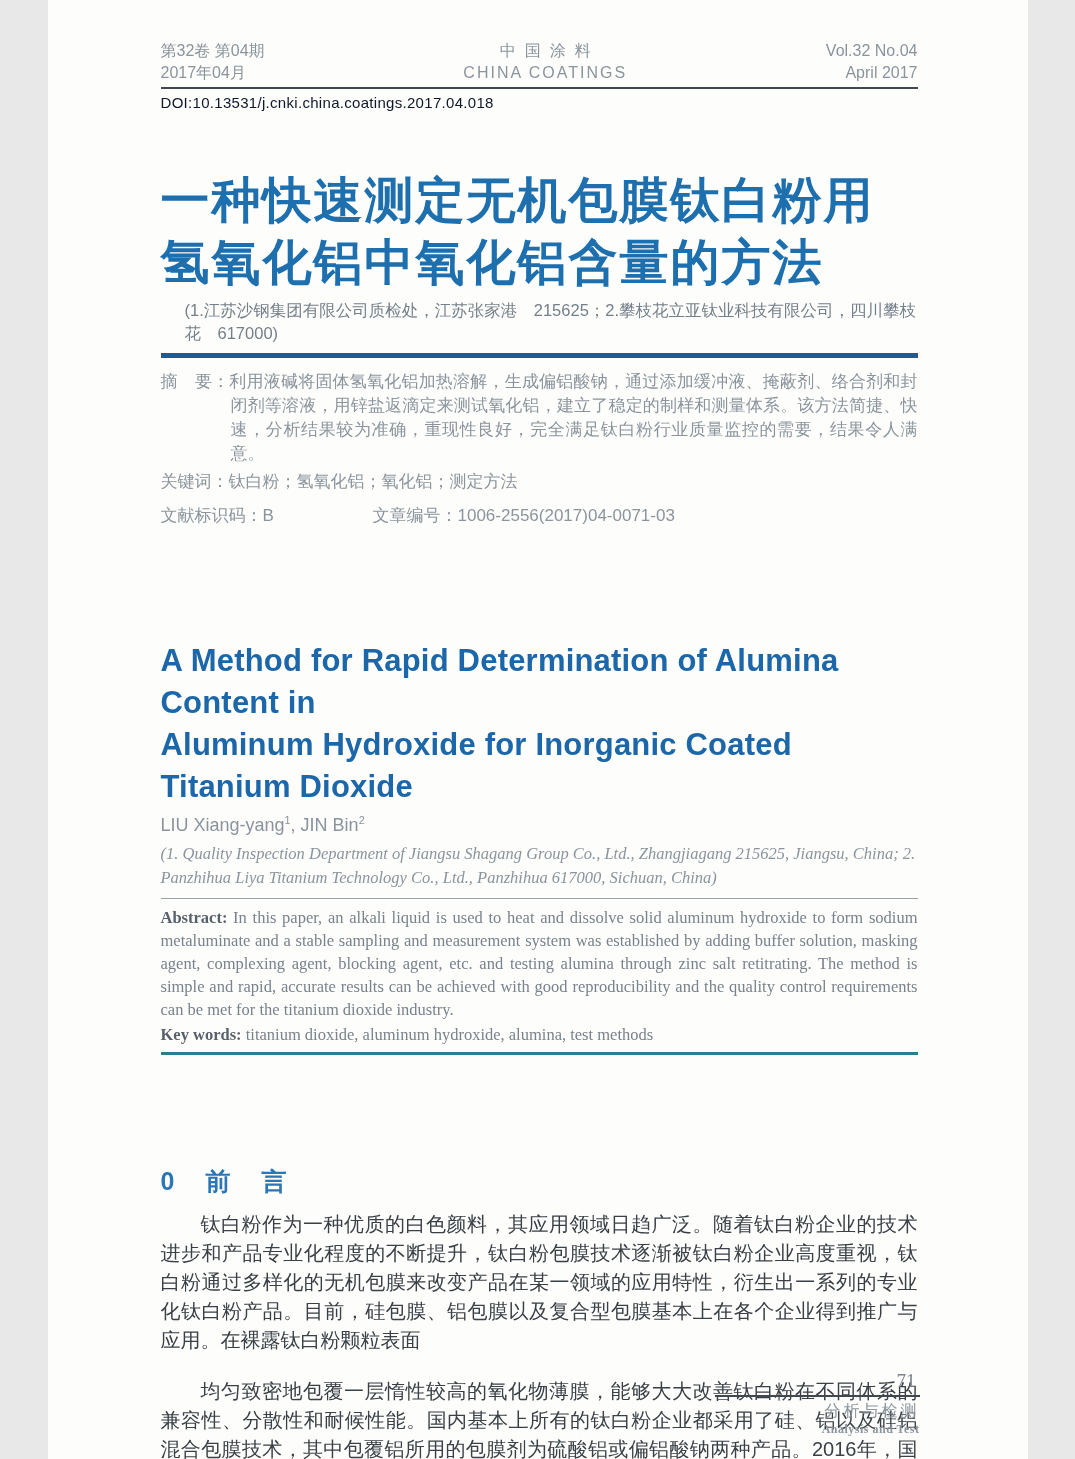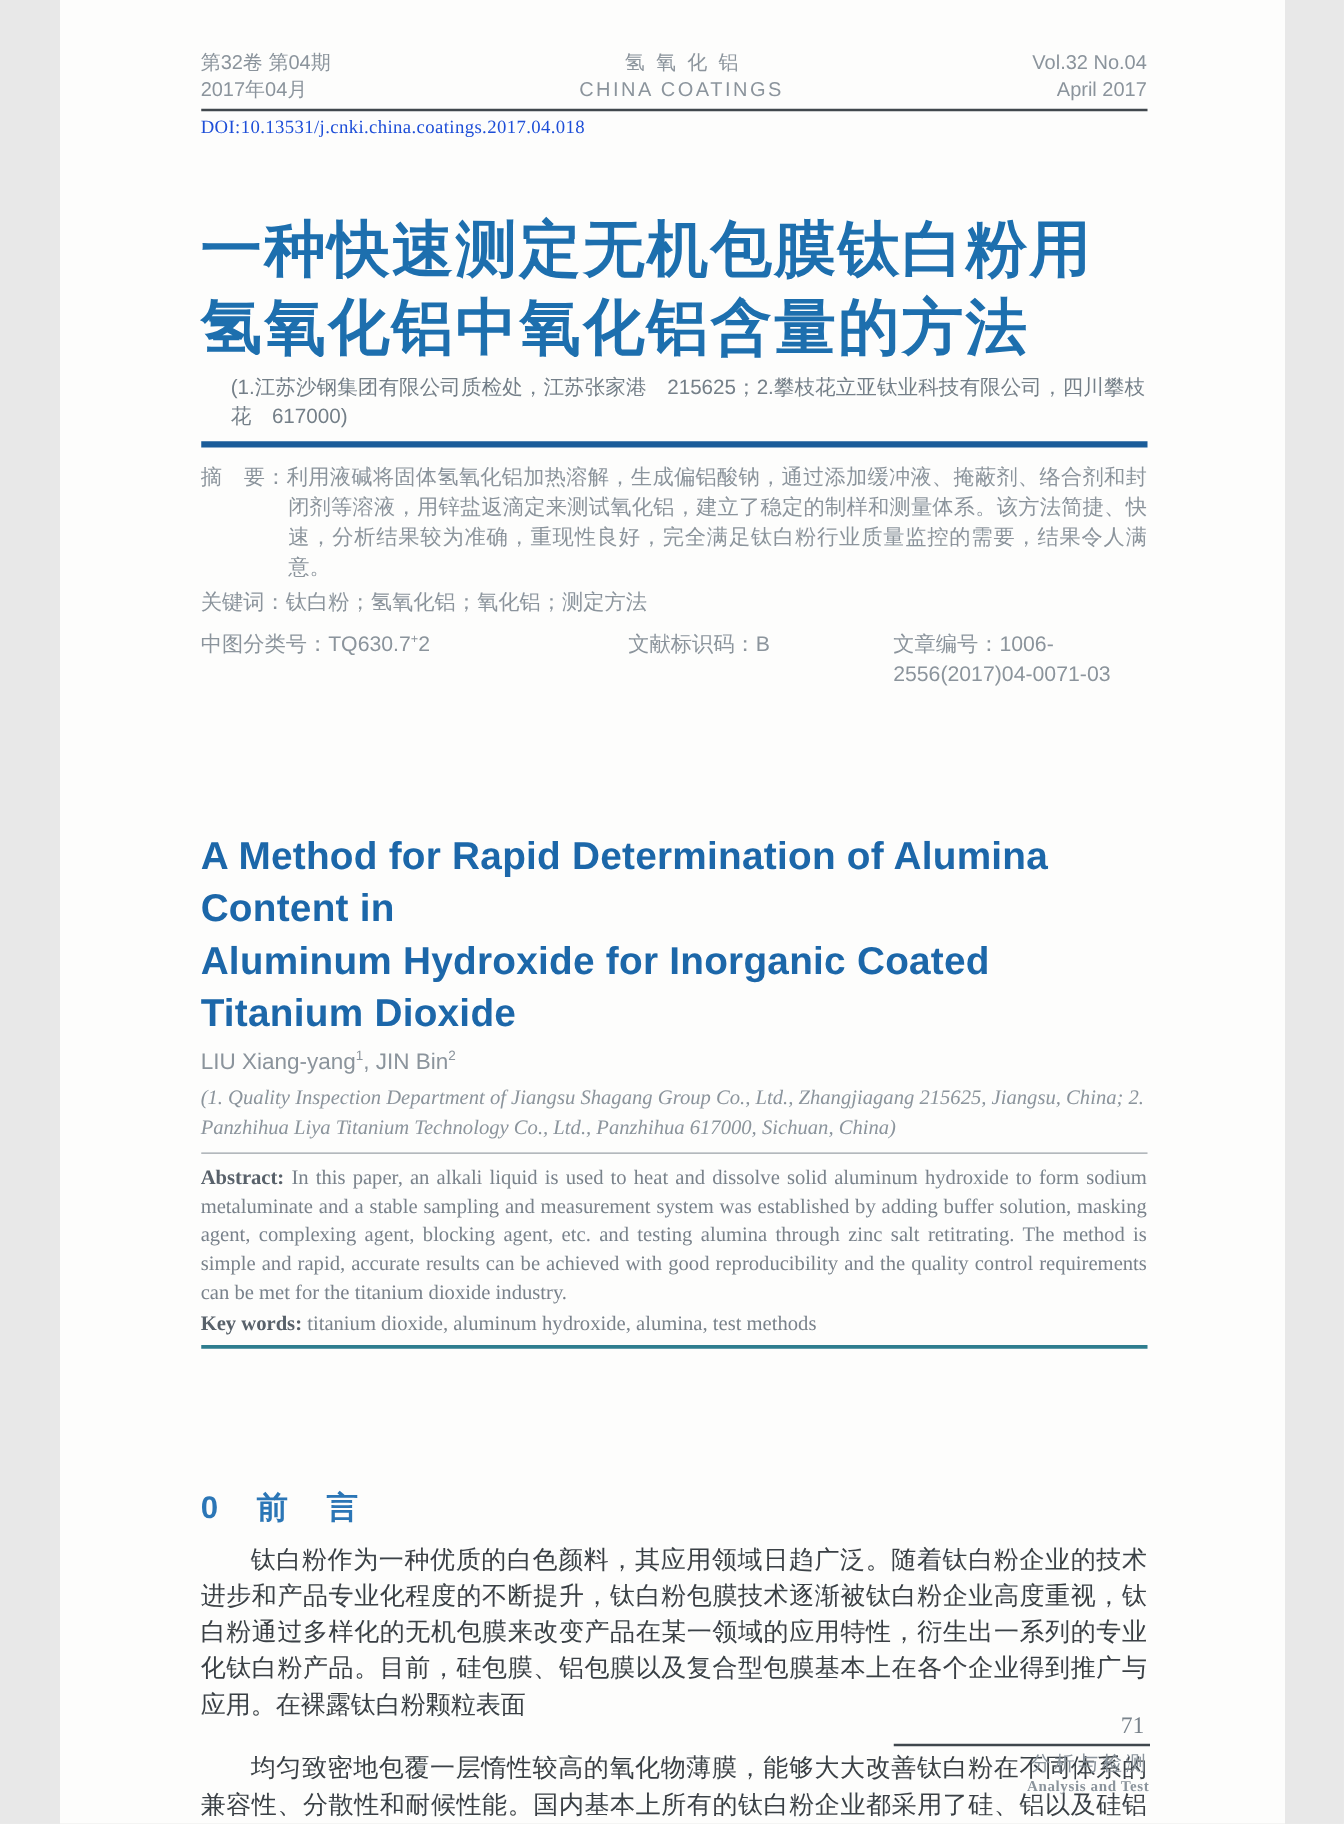--- a/index.html
+++ b/index.html
@@ -16,21 +16,21 @@
   }
   sup { font-size:60%; vertical-align:super; line-height:0; }
 
   
   .masthead { display:flex; justify-content:space-between; color:#8b949c; font-size:16px; line-height:22px; }
   .mast-center { text-align:center; }
   .mast-journal-cn { letter-spacing:9px; text-indent:9px; }
   .mast-journal-en { letter-spacing:2px; }
   .mast-right { text-align:right; }
   .mast-rule { height:2px; background:#41484d; margin-top:3px; }
-  .doi { color:#1d4ed8; font-size:15px; margin-top:5px; letter-spacing:0.3px;font-family:Liberation Serif, serif; }
+  .doi { color:#0f172a; font-size:15px; margin-top:5px; letter-spacing:0.3px; }
 
   
   .title-cn { margin-top:58px; color:#1d6fae; font-size:49px; line-height:62px; font-weight:800; letter-spacing:2px; font-stretch:condensed; }
   .authors-cn { margin-top:10px; color:#5e6972; font-size:19px; line-height:26px; }
   .author-marker { color:#8b949c; margin-right:14px; }
   .affil-cn { margin-top:6px; padding-left:24px; color:#747f88; font-size:16.5px; line-height:23px; }
   .rule-thick { height:5px; background:#1a5c99; margin-top:8px; }
 
   
   .abstract-cn { margin-top:12px; color:#8b949c; font-size:17px; line-height:24px; }
@@ -72,21 +72,21 @@
 <body>
 
 <div class="page">
 
   <div class="masthead">
     <div class="mast-left">
       <div>第32卷 第04期</div>
       <div>2017年04月</div>
     </div>
     <div class="mast-center">
-      <div class="mast-journal-cn">氢氧化铝</div>
+      <div class="mast-journal-cn">中国涂料</div>
       <div class="mast-journal-en">CHINA COATINGS</div>
     </div>
     <div class="mast-right">
       <div>Vol.32 No.04</div>
       <div>April 2017</div>
     </div>
   </div>
   <div class="mast-rule"></div>
   <div class="doi">DOI:10.13531/j.cnki.china.coatings.2017.04.018</div>
 
@@ -101,21 +101,20 @@
   <div class="rule-thick"></div>
 
   <div class="abstract-cn">
     <div class="hang">
       <span>摘　要：</span><span>利用液碱将固体氢氧化铝加热溶解，生成偏铝酸钠，通过添加缓冲液、掩蔽剂、络合剂和封闭剂等溶液，用锌盐返滴定来测试氧化铝，建立了稳定的制样和测量体系。该方法简捷、快速，分析结果较为准确，重现性良好，完全满足钛白粉行业质量监控的需要，结果令人满意。</span>
     </div>
     <div class="kw-row">
       <span>关键词：</span><span>钛白粉；氢氧化铝；氧化铝；测定方法</span>
     </div>
     <div class="clc-row">
-      <span class="clc-item1"><span>中图分类号：</span><span>TQ630.7</span><sup>+</sup><span>2</span></span>
       <span class="clc-item2"><span>文献标识码：</span><span>B</span></span>
       <span class="clc-item3"><span>文章编号：</span><span>1006-2556(2017)04-0071-03</span></span>
     </div>
   </div>
 
   <h2 class="title-en">
     <span>A Method for Rapid Determination of Alumina Content in</span><br>
     <span>Aluminum Hydroxide for Inorganic Coated Titanium Dioxide</span>
   </h2>
 

